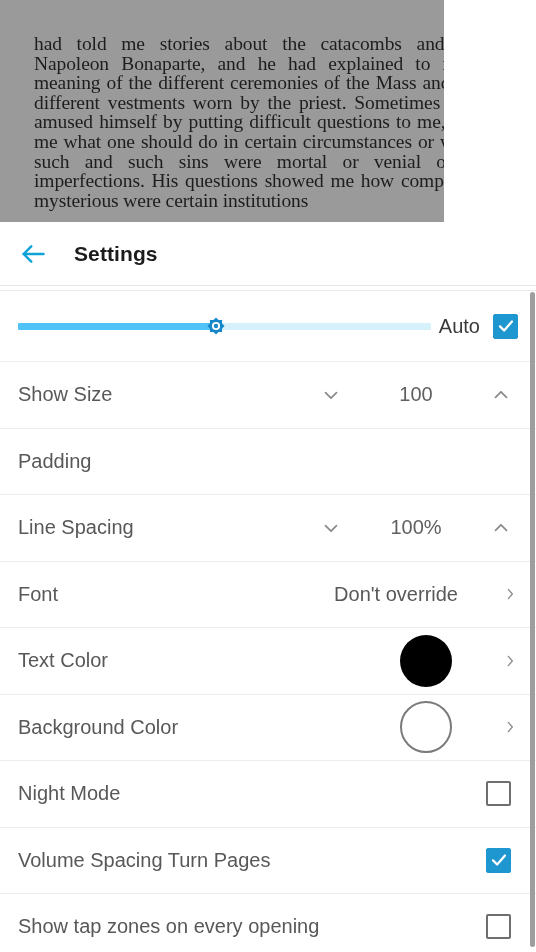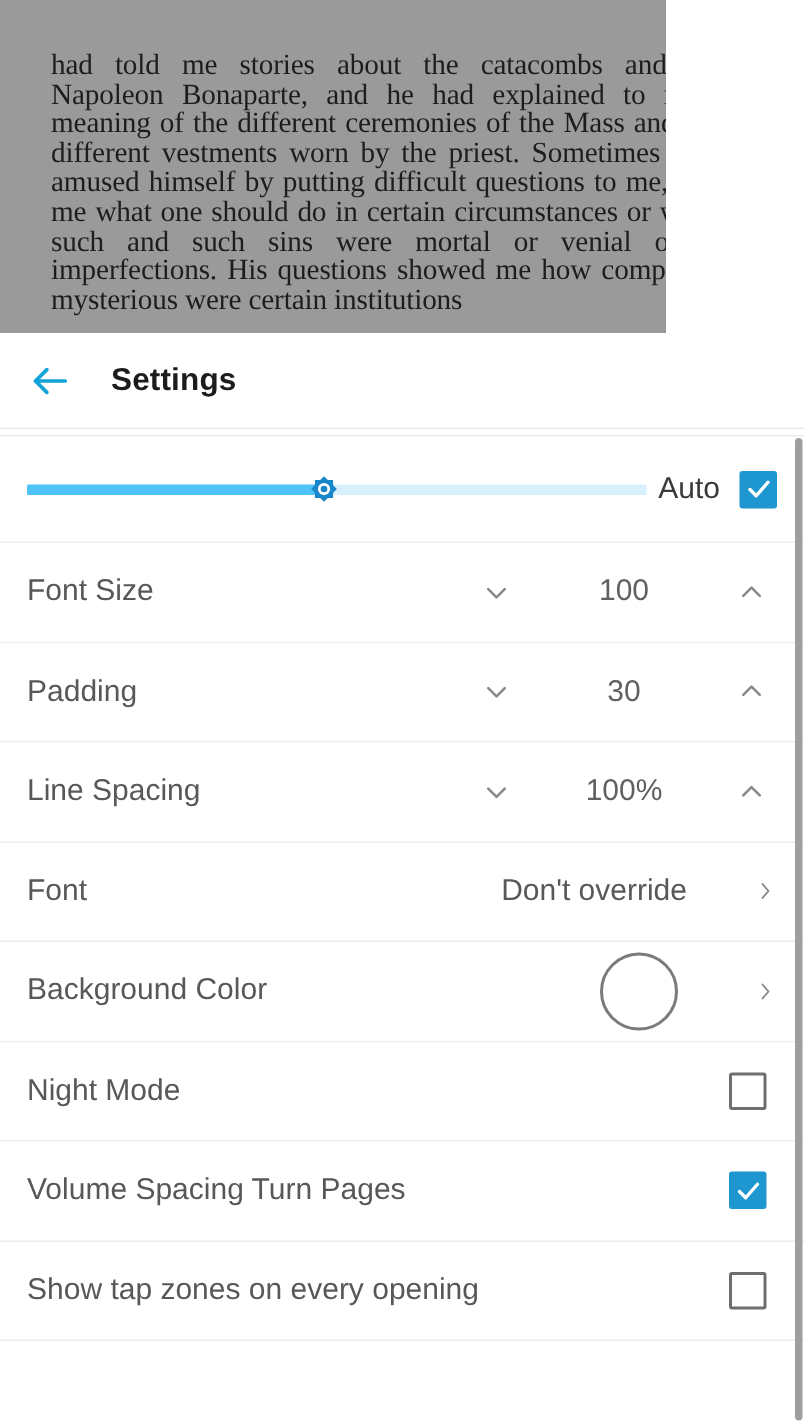--- a/index.html
+++ b/index.html
@@ -284,50 +284,37 @@
       <div class="auto-label">Auto</div>
       <div class="cb on">
         <svg width="18" height="18" viewBox="0 0 24 24" fill="none" stroke="#ffffff" stroke-width="3" stroke-linecap="round" stroke-linejoin="round">
           <polyline points="4,12.5 9.5,18 20,6"></polyline>
         </svg>
       </div>
     </div>
 
     <div id="rows">
         <div class="row">
-          <div class="row-label">Font Size</div>
+          <div class="row-label">Show Size</div>
           <div class="row-right">
             <div class="step-btn">
               <svg width="22" height="22" viewBox="0 0 24 24" fill="none" stroke="#8a8a8a" stroke-width="1.9" stroke-linecap="round" stroke-linejoin="round">
                 <polyline points="6,9.5 12,15.5 18,9.5"></polyline>
               </svg>
             </div>
             <div class="step-value">100</div>
             <div class="step-btn">
               <svg width="22" height="22" viewBox="0 0 24 24" fill="none" stroke="#8a8a8a" stroke-width="1.9" stroke-linecap="round" stroke-linejoin="round">
                 <polyline points="6,14.5 12,8.5 18,14.5"></polyline>
               </svg>
             </div>
           </div>
         </div>
         <div class="row">
           <div class="row-label">Padding</div>
-          <div class="row-right">
-            <div class="step-btn">
-              <svg width="22" height="22" viewBox="0 0 24 24" fill="none" stroke="#8a8a8a" stroke-width="1.9" stroke-linecap="round" stroke-linejoin="round">
-                <polyline points="6,9.5 12,15.5 18,9.5"></polyline>
-              </svg>
-            </div>
-            <div class="step-value">30</div>
-            <div class="step-btn">
-              <svg width="22" height="22" viewBox="0 0 24 24" fill="none" stroke="#8a8a8a" stroke-width="1.9" stroke-linecap="round" stroke-linejoin="round">
-                <polyline points="6,14.5 12,8.5 18,14.5"></polyline>
-              </svg>
-            </div>
-          </div>
         </div>
         <div class="row">
           <div class="row-label">Line Spacing</div>
           <div class="row-right">
             <div class="step-btn">
               <svg width="22" height="22" viewBox="0 0 24 24" fill="none" stroke="#8a8a8a" stroke-width="1.9" stroke-linecap="round" stroke-linejoin="round">
                 <polyline points="6,9.5 12,15.5 18,9.5"></polyline>
               </svg>
             </div>
             <div class="step-value">100%</div>
@@ -335,20 +322,31 @@
               <svg width="22" height="22" viewBox="0 0 24 24" fill="none" stroke="#8a8a8a" stroke-width="1.9" stroke-linecap="round" stroke-linejoin="round">
                 <polyline points="6,14.5 12,8.5 18,14.5"></polyline>
               </svg>
             </div>
           </div>
         </div>
         <div class="row">
           <div class="row-label">Font</div>
           <div class="row-right">
             <div class="row-value">Don't override</div>
+            <div class="chev-right">
+              <svg width="22" height="22" viewBox="0 0 24 24" fill="none" stroke="#8a8a8a" stroke-width="1.9" stroke-linecap="round" stroke-linejoin="round">
+                <polyline points="9.5,5 15.5,12 9.5,19"></polyline>
+              </svg>
+            </div>
+          </div>
+        </div>
+        <div class="row">
+          <div class="row-label">Text Color</div>
+          <div class="row-right">
+            <div class="swatch dark" style="background: rgb(0, 0, 0);"></div>
             <div class="chev-right">
               <svg width="22" height="22" viewBox="0 0 24 24" fill="none" stroke="#8a8a8a" stroke-width="1.9" stroke-linecap="round" stroke-linejoin="round">
                 <polyline points="9.5,5 15.5,12 9.5,19"></polyline>
               </svg>
             </div>
           </div>
         </div>
         <div class="row">
           <div class="row-label">Background Color</div>
           <div class="row-right">

